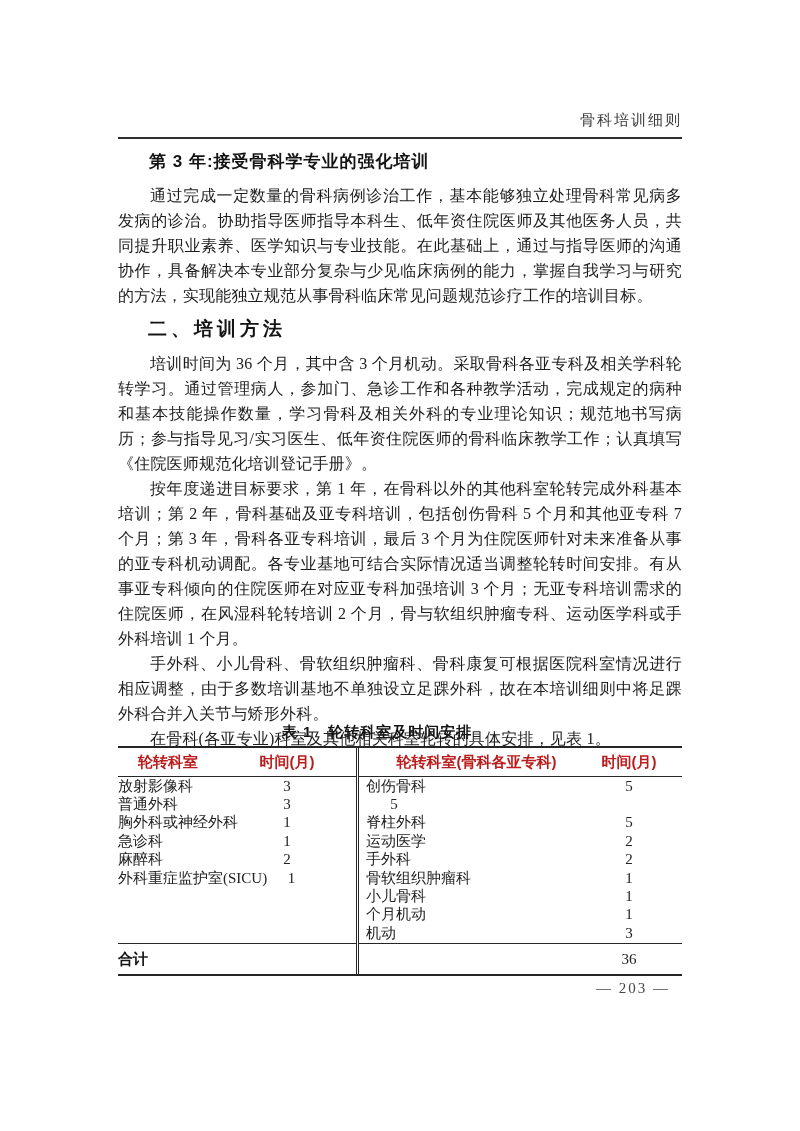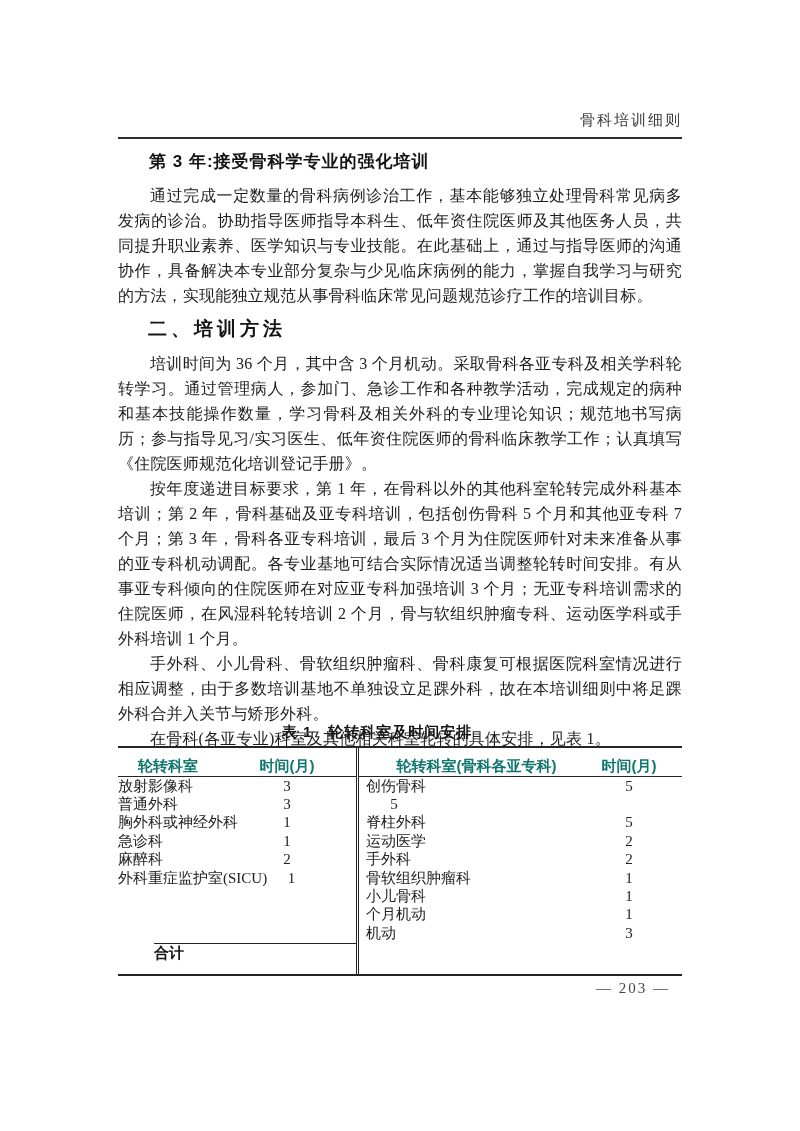--- a/index.html
+++ b/index.html
@@ -38,28 +38,28 @@
   }
   .rtable{
     position:absolute;top:746px;left:118px;width:564px;
     border-top:2px solid #252525;border-bottom:2px solid #252525;
     display:flex;font-size:15px;color:#222;
   }
   .tgroup{display:flex;flex-direction:column;box-sizing:border-box;}
   .tgroup.gleft{width:238px;}
   .tgroup.gright{width:326px;border-left:3px double #252525;}
   .ghead{
-    height:28px;border-bottom:1px solid #252525;display:flex;align-items:flex-end;
-    font-family:"Liberation Sans","DejaVu Sans",sans-serif;font-weight:bold;color:#0f766e;
+    height:28px;border-bottom:1px solid #252525;display:flex;align-items:center;
+    font-family:"Liberation Sans","DejaVu Sans",sans-serif;font-weight:bold;color:#b91c1c;
   }
   .gbody{height:166px;display:flex;flex-direction:column;}
   .trow{height:18.4px;display:flex;align-items:center;}
   .gtotal{
-    height:30px;border-top:1px solid #252525;display:flex;
-    font-family:"Liberation Sans","DejaVu Sans",sans-serif;font-weight:bold;color:#141414;margin-left:36px;
+    height:30px;border-top:1px solid #252525;display:flex;align-items:center;
+    font-family:"Liberation Sans","DejaVu Sans",sans-serif;font-weight:bold;color:#141414;
   }
   .cell-name{flex:1;white-space:nowrap;overflow:visible;}
   .gleft .cell-time{width:58px;margin-right:40px;text-align:center;white-space:nowrap;}
   .gright .cell-time{width:70px;margin-right:18px;text-align:center;white-space:nowrap;}
   .gleft .ghead .cell-name{padding-left:20px;}
   .gright .cell-name{padding-left:7px;}
   .gright .ghead .cell-name{padding-left:0;text-align:center;}
   .gtotal .cell-time{font-family:"Liberation Serif","DejaVu Serif",serif;font-weight:normal;color:#222;}
   .page-number{
     position:absolute;top:980px;left:118px;width:552px;text-align:right;
@@ -156,16 +156,20 @@
         </div>
         <div class="trow">
           <span class="cell-name">个月机动</span>
           <span class="cell-time">1</span>
         </div>
         <div class="trow">
           <span class="cell-name">机动</span>
           <span class="cell-time">3</span>
         </div>
       </div>
+    <div class="gtotal">
+      <span class="cell-name"></span>
+      <span class="cell-time">36</span>
+    </div>
   </div>
 </div>
 
 <div class="page-number">— 203 —</div>
 
 </body></html>

